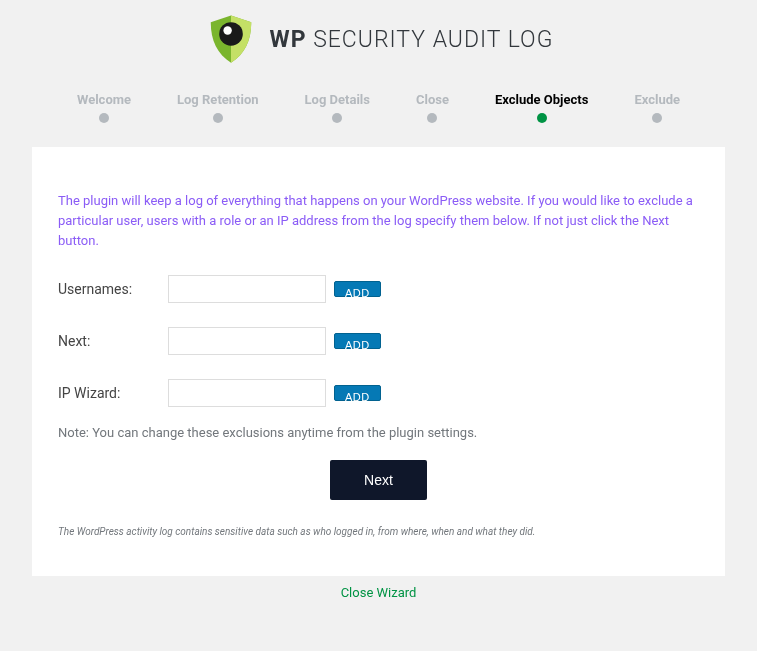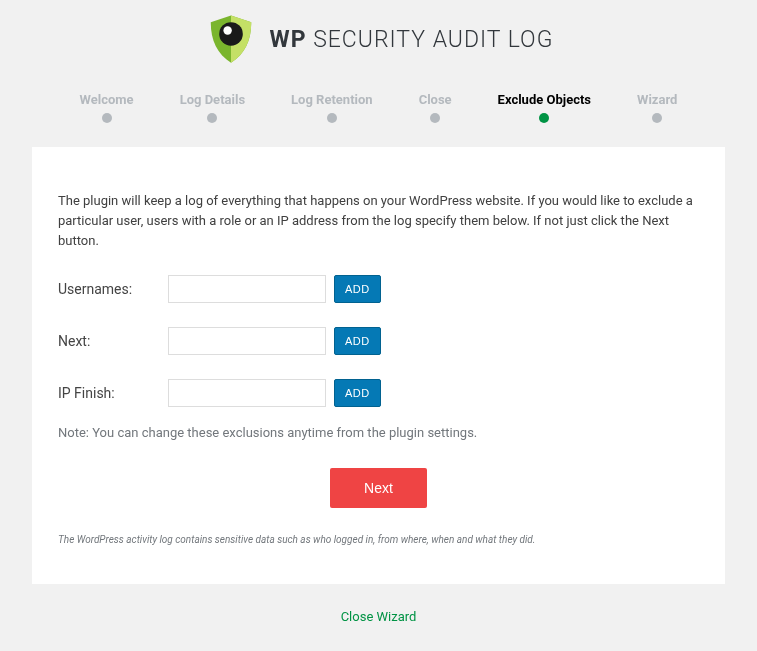--- a/index.html
+++ b/index.html
@@ -46,21 +46,21 @@
       margin: 0 auto;
     }
     .step.active .step-dot { background: #009344; }
     .panel {
       background: #fff;
       margin: 10px 32px 0;
       padding: 44px 26px 36px;
     }
     .intro {
       font-size: 13px;
-      color: #404040;
+      color: #8b5cf6;
       line-height: 1.55;
       margin-bottom: 22px;
     }
     .field-row {
       display: flex;
       align-items: center;
       margin-bottom: 10px;
       margin-top: 24px;
     }
     .field-label {
@@ -78,47 +78,47 @@
       background: #fff;
     }
     .add-btn {
       background: #0579b5;
       border: 1px solid #016290;
       color: #fff;
       font-size: 11px;
       font-weight: 400;
       letter-spacing: 0.5px;
       padding: 5px 10px;
-      height: 28px;
+      height: 16px;
       border-radius: 2px;
       cursor: pointer;
     }
     .note {
       font-size: 13px;
       color: #72777c;
       margin-top: 18px;
-      margin-bottom: 28px;
+      margin-bottom: 20px;
     }
     .next-wrapper { text-align: center; margin-bottom: 24px; }
     .next-btn {
-      background: #ef4444;
+      background: #0f172a;
       color: #fff;
       border: none;
       padding: 12px 34px;
       font-size: 14px;
       border-radius: 2px;
       cursor: pointer;
     }
     .footnote {
       font-size: 10px;
       color: #72777c;
       font-style: italic;
       line-height: 1.55;
     }
-    .close-area { text-align: center; padding: 22px 0 10px; }
+    .close-area { text-align: center; padding: 6px 0 10px; }
     .close-link {
       color: #009344;
       font-size: 13px;
       text-decoration: none;
       cursor: pointer;
     }
   </style>
 </head>
 <body>
 
@@ -133,58 +133,58 @@
   </span>
   <span class="logo-text"><b>WP</b><span> SECURITY AUDIT LOG</span></span>
 </div>
 
 <div class="steps">
   <div class="step">
     <div class="step-label">Welcome</div>
     <div class="step-dot"></div>
   </div>
   <div class="step">
-    <div class="step-label">Log Details</div>
+    <div class="step-label">Log Retention</div>
     <div class="step-dot"></div>
   </div>
   <div class="step">
-    <div class="step-label">Log Retention</div>
+    <div class="step-label">Log Details</div>
     <div class="step-dot"></div>
   </div>
   <div class="step">
     <div class="step-label">Close</div>
     <div class="step-dot"></div>
   </div>
   <div class="step active">
     <div class="step-label">Exclude Objects</div>
     <div class="step-dot"></div>
   </div>
   <div class="step">
-    <div class="step-label">Wizard</div>
+    <div class="step-label">Exclude</div>
     <div class="step-dot"></div>
   </div>
 </div>
 
 <div class="panel">
   <p class="intro">The plugin will keep a log of everything that happens on your WordPress website. If you would like to exclude a particular user, users with a role or an IP address from the log specify them below. If not just click the Next button.</p>
 
   <div class="field-row">
     <label class="field-label">Usernames:</label>
     <input type="text" class="text-input" value="" style="">
     <button class="add-btn">ADD</button>
   </div>
 
   <div class="field-row">
     <label class="field-label">Next:</label>
     <input type="text" class="text-input" value="" style="">
     <button class="add-btn">ADD</button>
   </div>
 
   <div class="field-row">
-    <label class="field-label">IP Finish:</label>
+    <label class="field-label">IP Wizard:</label>
     <input type="text" class="text-input" value="" style="">
     <button class="add-btn">ADD</button>
   </div>
 
   <p class="note">Note: You can change these exclusions anytime from the plugin settings.</p>
 
   <div class="next-wrapper">
     <button class="next-btn">Next</button>
   </div>
 

